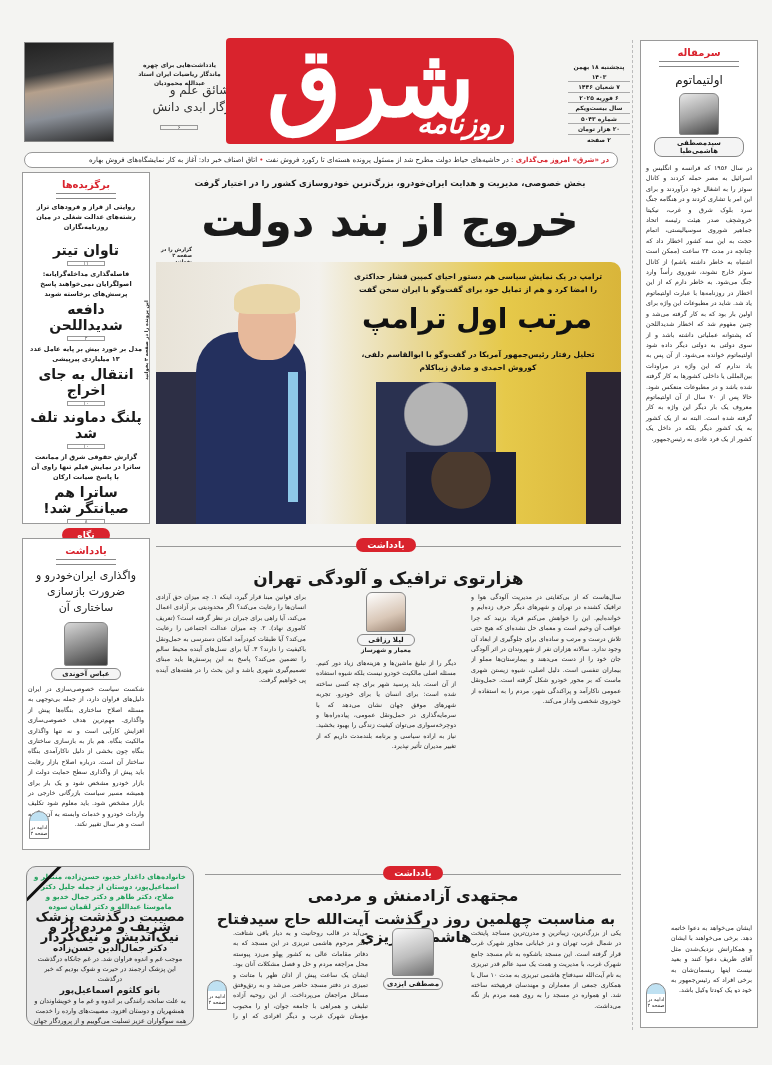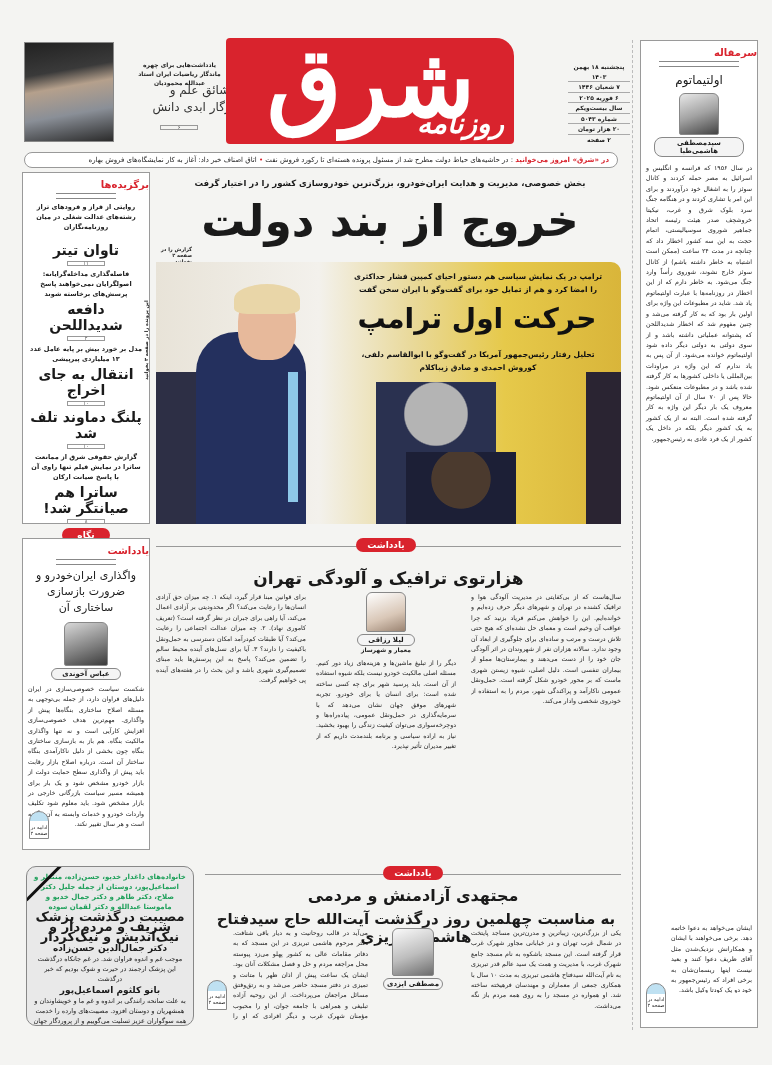--- a/index.html
+++ b/index.html
@@ -1,21 +1,21 @@
 <!DOCTYPE html>
 <html><head>
 <meta charset="utf-8">
 <style>
   * { box-sizing: border-box; margin: 0; padding: 0; }
   html, body { width: 772px; height: 1065px; background: #f4f4f2; overflow: hidden; }
   body { font-family: "DejaVu Sans", sans-serif; direction: rtl; color: #1a1a1a; position: relative; }
   .abs { position: absolute; }
   .box { border: 1px solid #9a9a9a; background: #fff; }
   .pill-red { background: #d9232d; color: #fff; font-weight: bold; font-size: 9px; text-align: center; border-radius: 8px; }
-  .section-label { color:#d9232d; font-size: 10px; font-weight: bold; }
+  .section-label { color:#d9232d; font-size: 10px; text-align:center; font-weight: bold; }
   .deco-line { height: 6px; border-top: 1px solid #888; border-bottom: 1px solid #888; margin: 3px auto; position: relative; }
   .body-text { font-size: 6.3px; line-height: 10.4px; text-align: justify; color: #222; }
   .hl { font-weight: bold; text-align: center; color: #1a1a1a; }
   .portrait { background: linear-gradient(160deg, #d8d8d8, #7c7c7c 60%, #3b3b3b); border: 1px solid #888; border-radius: 6px 6px 2px 2px; }
   .name-tag { font-size: 7px; font-weight: bold; text-align: center; border: 1px solid #888; border-radius: 8px; background: #f4f4f4; padding: 1px 3px; }
   .refpill { width: 38px; height: 5px; border: 1px solid #999; margin: 3px auto; font-size: 5px; line-height: 3px; text-align:center; color:#555; }
 </style>
 </head>
 <body>
 
@@ -95,21 +95,21 @@
   <div style="border-bottom:1px solid #aaa;">پنجشنبه ۱۸ بهمن ۱۴۰۳</div>
   <div style="border-bottom:1px solid #aaa;">۷ شعبان ۱۴۴۶</div>
   <div style="border-bottom:1px solid #aaa;">۶ فوریه ۲۰۲۵</div>
   <div style="border-bottom:1px solid #aaa;">سال بیست‌ویکم</div>
   <div style="border-bottom:1px solid #aaa;">شماره ۵۰۴۳</div>
   <div style="border-bottom:1px solid #aaa;">۲۰ هزار تومان</div>
   <div>۲ صفحه</div>
 </div>
 
 <div class="abs" style="left:24px; top:152px; width:594px; height:16px; border:1px solid #999; border-radius:8px; background:#fff; font-size:7px; line-height:14px; white-space:nowrap; overflow:hidden; padding-right:8px;">
-  <span style="color:#d9232d; font-weight:bold;">در «شرق» امروز می‌خوانید</span>
+  <span style="color:#d9232d; font-weight:bold;">در «شرق» امروز می‌گذاری</span>
   <span>: </span>
   <span>در حاشیه‌های حیاط دولت مطرح شد از مسئول پرونده هسته‌ای تا رکورد فروش نفت</span>
   <span style="color:#d9232d;"> • </span>
   <span>اتاق اصناف خبر داد: آغاز به کار نمایشگاه‌های فروش بهاره</span>
 </div>
 
 <div class="abs hl" style="left:160px; top:178px; width:460px; font-size:8.5px;">بخش خصوصی، مدیریت و هدایت ایران‌خودرو، بزرگ‌ترین خودروسازی کشور را در اختیار گرفت</div>
 <div class="abs hl" style="left:160px; top:190px; width:460px; font-size:44px; line-height:62px; letter-spacing:-1px;">خروج از بند دولت</div>
 <div class="abs" style="left:156px; top:246px; width:36px; font-size:5px; line-height:6px; font-weight:bold;">گزارش را در صفحه ۲ بخوانید</div>
 
@@ -117,21 +117,21 @@
   <div style="position:absolute; left:40px; top:70px; width:110px; height:200px; background:#24305e; border-radius:40px 40px 0 0;"></div>
   <div style="position:absolute; left:82px; top:28px; width:58px; height:70px; background:#e7b99b; border-radius:45% 45% 40% 40%;"></div>
   <div style="position:absolute; left:78px; top:22px; width:66px; height:30px; background:#e9d6a8; border-radius:50% 50% 20% 20%;"></div>
   <div style="position:absolute; left:132px; top:110px; width:10px; height:130px; background:#8ec8e8;"></div>
   <div style="position:absolute; left:220px; top:120px; width:120px; height:160px; background:radial-gradient(circle at 50% 20%, #b4b4b4 0 22%, #2a3150 23%);"></div>
   <div style="position:absolute; left:250px; top:190px; width:110px; height:90px; background:radial-gradient(circle at 50% 30%, #4b3a2e 0 35%, #1c1f36 36%);"></div>
   <div style="position:absolute; left:0px; top:110px; width:40px; height:160px; background:#2d2f45;"></div>
   <div style="position:absolute; right:0px; top:110px; width:35px; height:160px; background:#2a2432;"></div>
 
   <div style="position:absolute; right:18px; top:8px; width:250px; font-size:7.5px; font-weight:bold; text-align:center; line-height:13px; color:#111;">ترامپ در یک نمایش سیاسی هم دستور احیای کمپین فشار حداکثری را امضا کرد و هم از تمایل خود برای گفت‌وگو با ایران سخن گفت</div>
-  <div style="position:absolute; right:24px; top:40px; width:240px; font-size:28px; font-weight:bold; text-align:center; color:#111;">حرکت اول ترامپ</div>
+  <div style="position:absolute; right:24px; top:40px; width:240px; font-size:28px; font-weight:bold; text-align:center; color:#111;">مرتب اول ترامپ</div>
   <div style="position:absolute; right:18px; top:86px; width:250px; font-size:7.5px; font-weight:bold; text-align:center; line-height:13px; color:#111;">تحلیل رفتار رئیس‌جمهور آمریکا در گفت‌وگو با ابوالقاسم دلفی، کوروش احمدی و صادق زیباکلام</div>
 </div>
 <div class="abs" style="left:143px; top:380px; font-size:5px; font-weight:bold; transform:rotate(-90deg); transform-origin:left top; white-space:nowrap;">این پرونده را در صفحه ۳ بخوانید</div>
 
 <div class="abs" style="left:156px; top:536px; width:465px; height:318px;">
   <div style="position:absolute; left:0; right:0; top:10px; border-top:1px solid #999;"></div>
   <div class="pill-red" style="position:absolute; left:200px; top:2px; width:60px; height:14px; line-height:14px;">یادداشت</div>
   <div class="hl" style="position:absolute; left:0; right:0; top:32px; font-size:17px;">هزارتوی ترافیک و آلودگی تهران</div>
   <div class="body-text" style="position:absolute; right:0; top:56px; width:150px; height:255px; overflow:hidden;">سال‌هاست که از بی‌کفایتی در مدیریت آلودگی هوا و ترافیک کشنده در تهران و شهرهای دیگر حرف زده‌ایم و خوانده‌ایم. این را خواهش می‌کنم فریاد بزنید که چرا عواقب آن وخیم است و معمای حل نشده‌ای که هیچ حتی تلاش درست و مرتب و ساده‌ای برای جلوگیری از ابعاد آن وجود ندارد. سالانه هزاران نفر از شهروندان در اثر آلودگی جان خود را از دست می‌دهند و بیمارستان‌ها مملو از بیماران تنفسی است. دلیل اصلی، شیوه زیستن شهری ماست که بر محور خودرو شکل گرفته است. حمل‌ونقل عمومی ناکارآمد و پراکندگی شهر، مردم را به استفاده از خودروی شخصی وادار می‌کند.</div>
   <div style="position:absolute; left:190px; top:56px; width:80px; text-align:center;">

